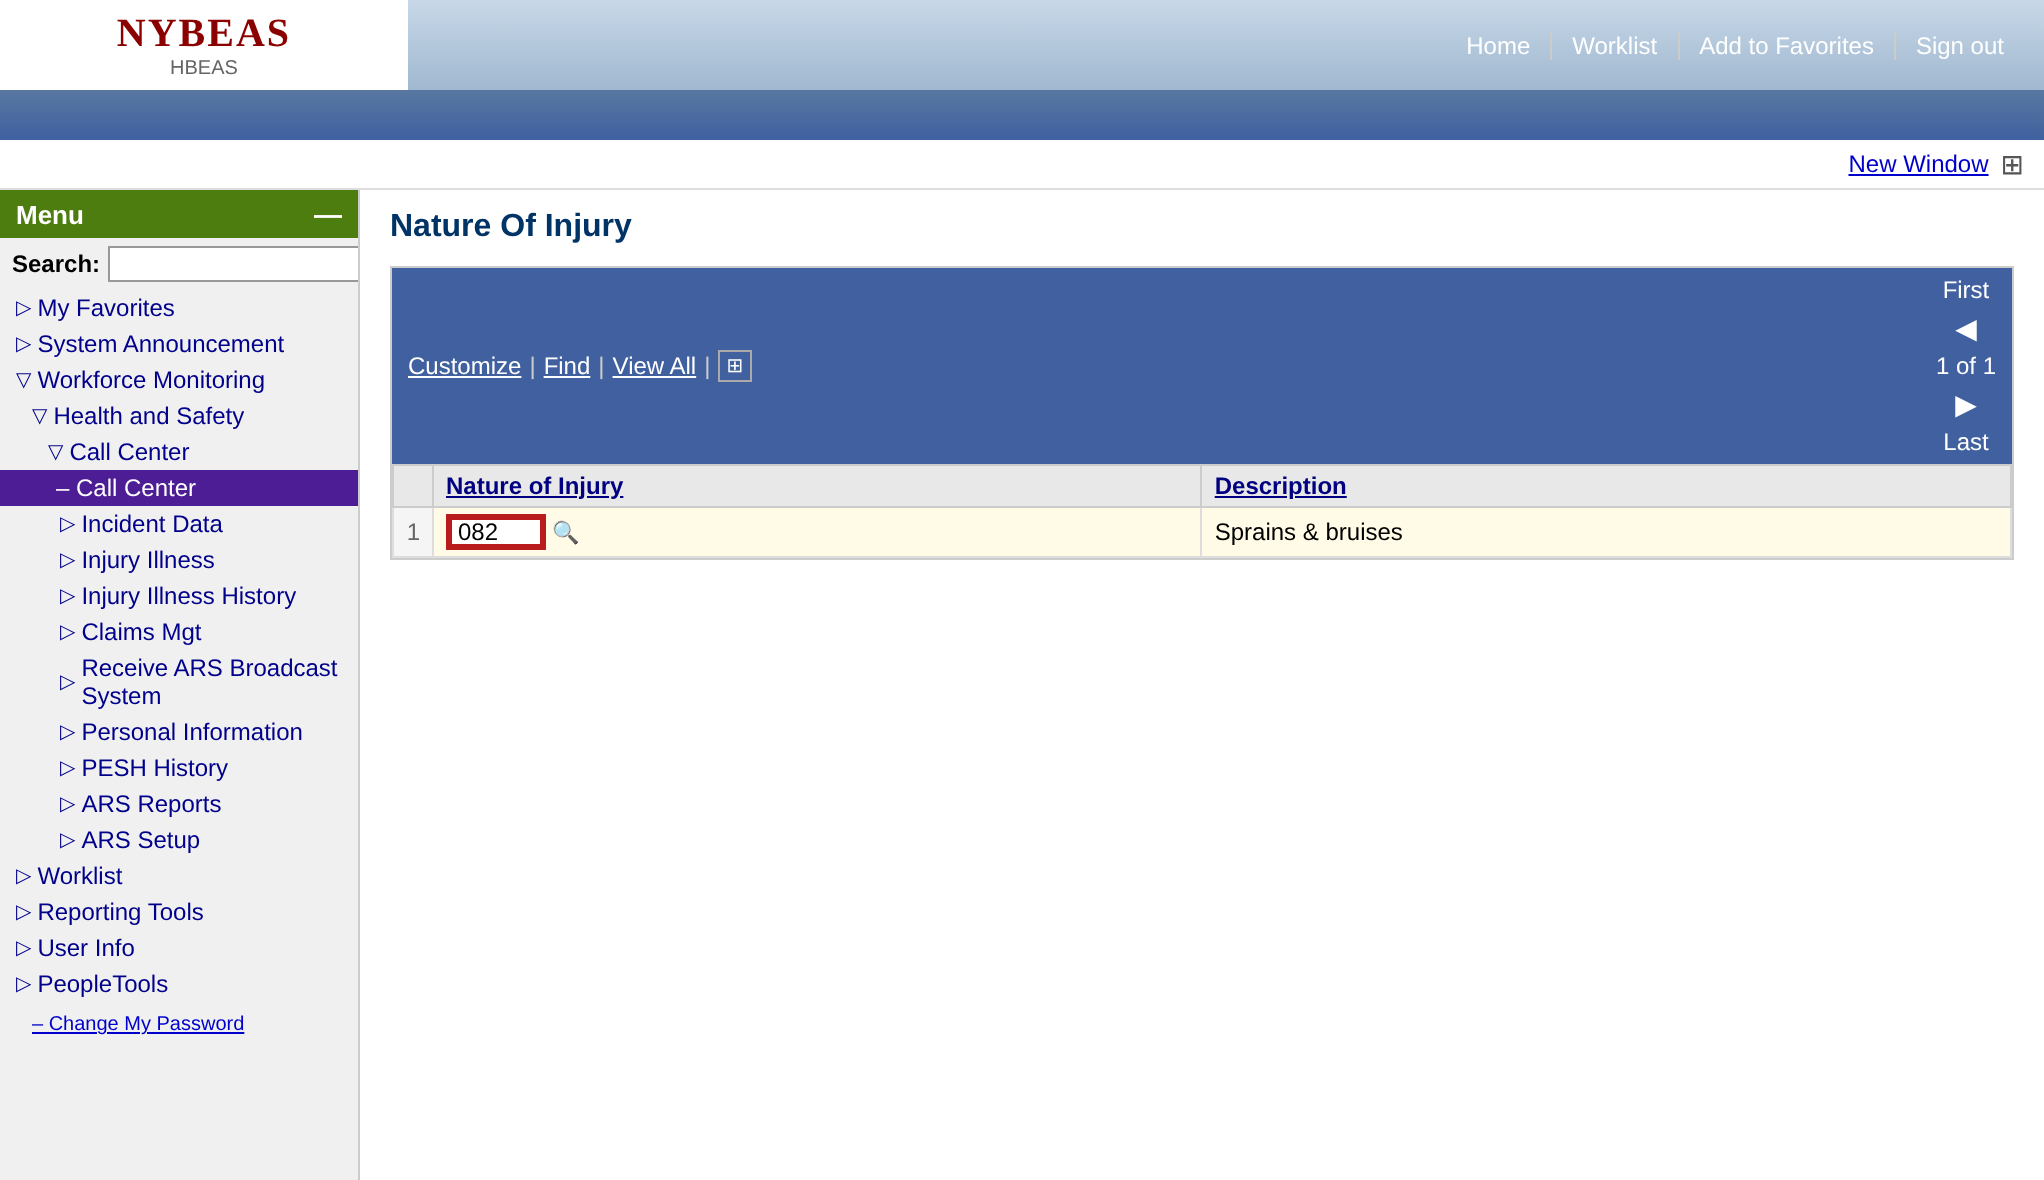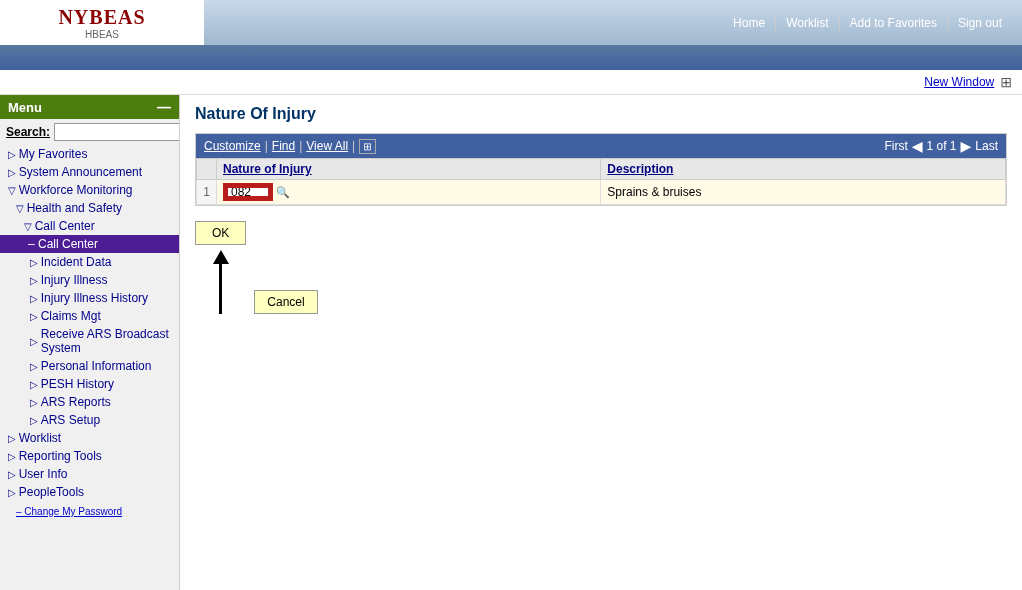--- a/index.html
+++ b/index.html
@@ -22,47 +22,47 @@
     .new-window-bar { height: 25px; display: flex; align-items: center; justify-content: flex-end; padding-right: 10px; border-bottom: 1px solid #ddd; }
     .new-window-link { color: #0000cc; text-decoration: underline; font-size: 12px; cursor: pointer; }
 
     
     .main-layout { display: flex; height: calc(590px - 70px); }
 
     
     .sidebar { width: 180px; min-width: 180px; background: #f0f0f0; border-right: 1px solid #ccc; overflow-y: auto; }
     .sidebar-title { background: #4d7c0f; color: #fff; font-weight: bold; font-size: 13px; padding: 4px 8px; display: flex; justify-content: space-between; align-items: flex-end; }
     .sidebar-minimize { color: #fff; cursor: pointer; font-size: 14px; }
-    .search-area { padding: 4px 6px; display: flex; align-items: center; gap: 4px; text-decoration: underline; }
+    .search-area { padding: 4px 6px; display: flex; align-items: center; gap: 4px; }
     .search-label { font-size: 12px; font-weight: bold; }
     .search-input { flex: 1; height: 18px; border: 1px solid #999; font-size: 11px; }
 
     .sidebar-item { padding: 2px 6px 2px 8px; cursor: pointer; font-size: 12px; color: #00008b; display: flex; align-items: center; gap: 3px; }
     .sidebar-item.active { background: #4c1d95; color: #fff; }
     .sidebar-item .arrow { font-size: 10px; }
 
     
     .content { flex: 1; padding: 10px 15px; overflow: auto; }
     .page-title { font-size: 16px; font-weight: bold; color: #003366; margin-bottom: 10px; }
 
     
     .table-container { border: 1px solid #ccc; }
     .table-toolbar { background: #4060a0; color: #fff; padding: 4px 8px; display: flex; align-items: center; justify-content: space-between; }
     .table-toolbar-links { display: flex; align-items: center; gap: 4px; }
     .table-toolbar a { color: #fff; text-decoration: underline; font-size: 12px; cursor: pointer; }
     .table-toolbar .sep { color: #ccc; }
-    .toolbar-nav { display: flex; align-items: center; gap: 4px; font-size: 12px; }
+    .toolbar-nav { display: flex; align-items: center; gap: 4px; font-size: 12px; flex-direction: column; }
     .nav-btn { background: none; border: none; color: #fff; cursor: pointer; font-size: 14px; }
 
     .data-table { width: 100%; border-collapse: collapse; }
     .data-table th { background: #e8e8e8; border: 1px solid #ccc; padding: 3px 6px; text-align: left; font-size: 12px; font-weight: bold; color: #000080; text-decoration: underline; cursor: pointer; }
     .data-table td { border: 1px solid #ddd; padding: 3px 6px; font-size: 12px; }
     .data-table tr.data-row { background: #fffbe6; }
     .data-table td.row-num { width: 20px; text-align: right; color: #666; background: #f5f5f5; }
-    .code-input { width: 50px; height: 18px; border: 5px solid #b91c1c; font-size: 12px; padding: 1px 3px; }
+    .code-input { width: 50px; height: 18px; border: 3px solid #b91c1c; font-size: 12px; padding: 1px 3px; }
     .lookup-btn { background: none; border: none; cursor: pointer; font-size: 11px; color: #555; }
 
     
     .button-bar { margin-top: 15px; display: flex; gap: 8px; align-items: flex-end; }
     .ok-btn { background: #ffffc0; border: 1px solid #999; padding: 4px 16px; font-size: 12px; cursor: pointer; }
     .cancel-btn { background: #ffffc0; border: 1px solid #999; padding: 4px 12px; font-size: 12px; cursor: pointer; }
 
     
     .arrow-annotation { display: flex; flex-direction: column; align-items: center; margin-top: 5px; }
     .arrow-line { width: 3px; height: 50px; background: #000; }
@@ -231,25 +231,15 @@
             <td>
               <input class="code-input" type="text" value="082" style="">
               <button class="lookup-btn">🔍</button>
             </td>
             <td>Sprains &amp; bruises</td>
           </tr>
         </tbody>
       </table>
     </div>
 
-    <div class="button-bar">
-      <div>
-        <button class="ok-btn">OK</button>
-        <div class="arrow-annotation">
-          <div class="arrow-head"></div>
-          <div class="arrow-line"></div>
-        </div>
-      </div>
-      <button class="cancel-btn">Cancel</button>
-    </div>
   </div>
 
 </div>
 
 </body></html>

